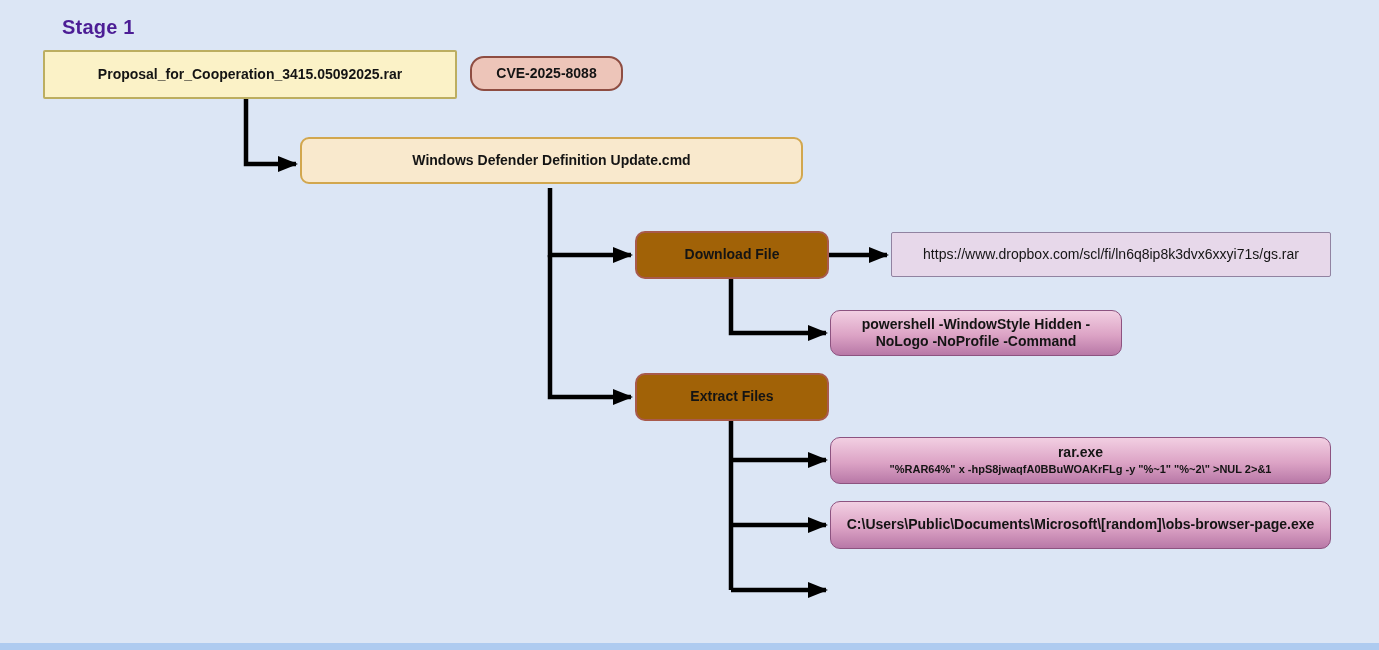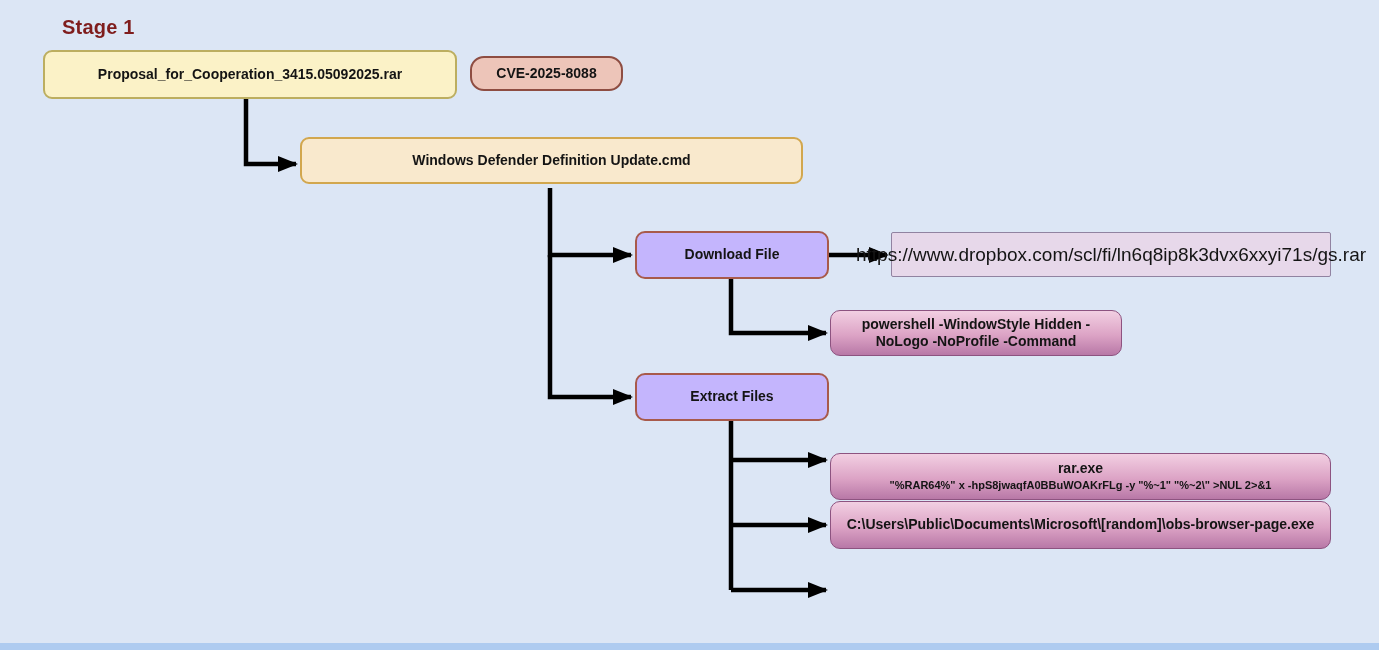--- a/index.html
+++ b/index.html
@@ -18,63 +18,63 @@
     position: absolute;
     left: 0; bottom: 0;
     width: 100%; height: 7px;
     background: #aecbf0;
   }
   .stage-title {
     position: absolute;
     left: 62px; top: 16px;
     font-size: 20px;
     font-weight: bold;
-    color: #7f1d1d;
+    color: #4c1d95;
     letter-spacing: 0.2px;
   }
   .node {
     position: absolute;
     box-sizing: border-box;
     display: flex;
     flex-direction: column;
     align-items: center;
     justify-content: center;
     text-align: center;
     font-weight: bold;
     color: #141414;
     font-size: 14px;
     line-height: 1.25;
     padding: 2px 10px;
   }
   .node.yellow {
     background: #fbf2c7;
     border: 2px solid #bcae60;
-    border-radius: 9px;
+    border-radius: 2px;
   }
   .node.cve {
     background: #edc5b9;
     border: 2px solid #8e4d42;
     border-radius: 14px;
   }
   .node.cream {
     background: #f9e9cd;
     border: 2px solid #d2a74e;
     border-radius: 9px;
   }
   .node.salmon {
-    background: #c4b5fd;
+    background: #a16207;
     border: 2px solid #a85a4b;
     border-radius: 10px;
   }
   .node.lavender {
     background: #e7d8ea;
     border: 1.5px solid #9183a1;
     border-radius: 2px;
     font-weight: normal;
-    font-size: 19px;
+    font-size: 14px;
   }
   .node.grad {
     background: linear-gradient(to bottom, #f2cfe2 0%, #dca3c5 55%, #b878a7 100%);
     border: 1.5px solid #8d5380;
     border-radius: 10px;
   }
   .node .subcmd {
     font-size: 11px;
     margin-top: 1px;
   }
@@ -138,21 +138,21 @@
   </div>
 
   <div class="node grad" style="left:830px; top:310px; width:292px; height:46px;">
     <span>powershell -WindowStyle Hidden -NoLogo -NoProfile -Command</span>
   </div>
 
   <div class="node salmon" style="left:635px; top:373px; width:194px; height:48px;">
     <span>Extract Files</span>
   </div>
 
-  <div class="node grad" style="left:830px; top:437px; width:501px; height:47px;margin-top:16px;">
+  <div class="node grad" style="left:830px; top:437px; width:501px; height:47px;">
     <span>rar.exe</span>
     <span class="subcmd">"%RAR64%" x -hpS8jwaqfA0BBuWOAKrFLg -y "%~1" "%~2\" &gt;NUL 2&gt;&amp;1</span>
   </div>
 
   <div class="node grad" style="left:830px; top:501px; width:501px; height:48px;align-items:center;">
     <span>C:\Users\Public\Documents\Microsoft\[random]\obs-browser-page.exe</span>
   </div>
 
 
   <div class="bottom-strip"></div>

